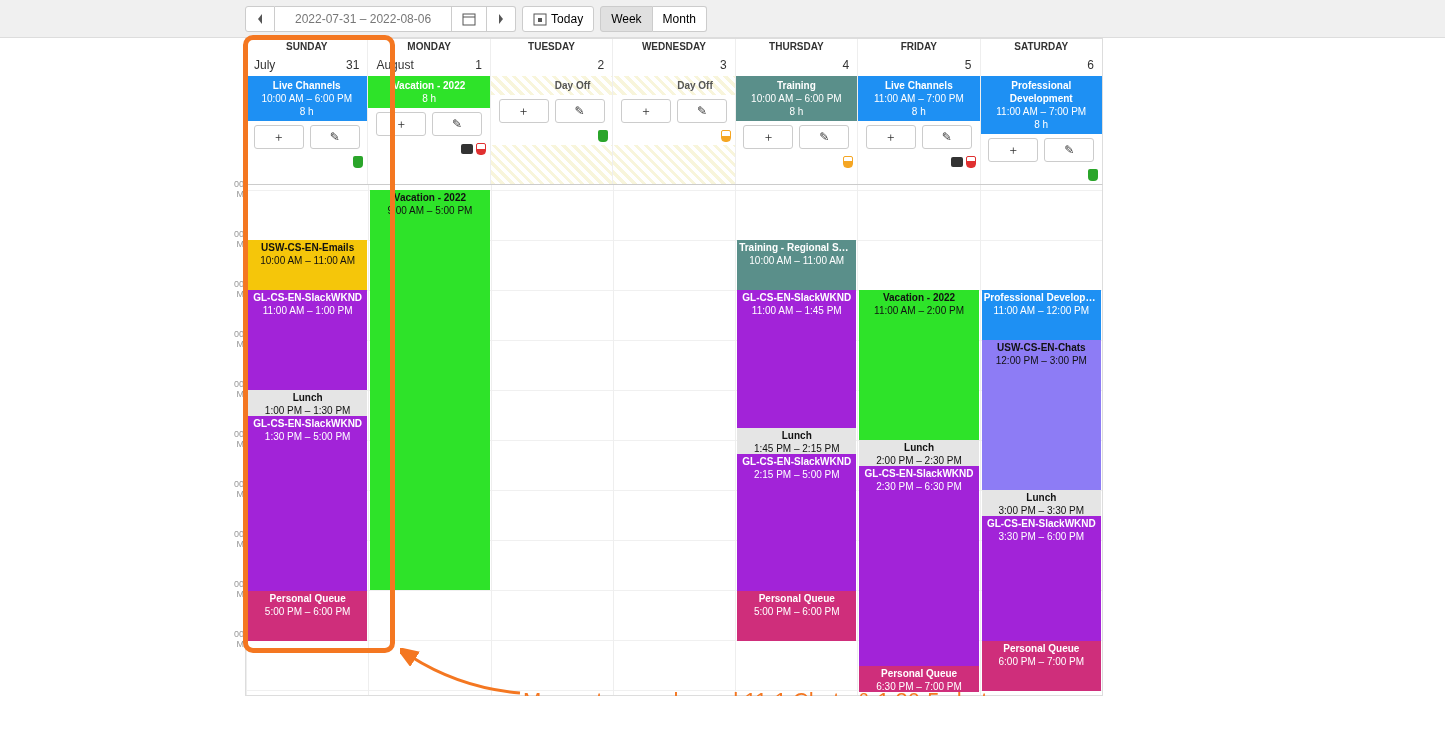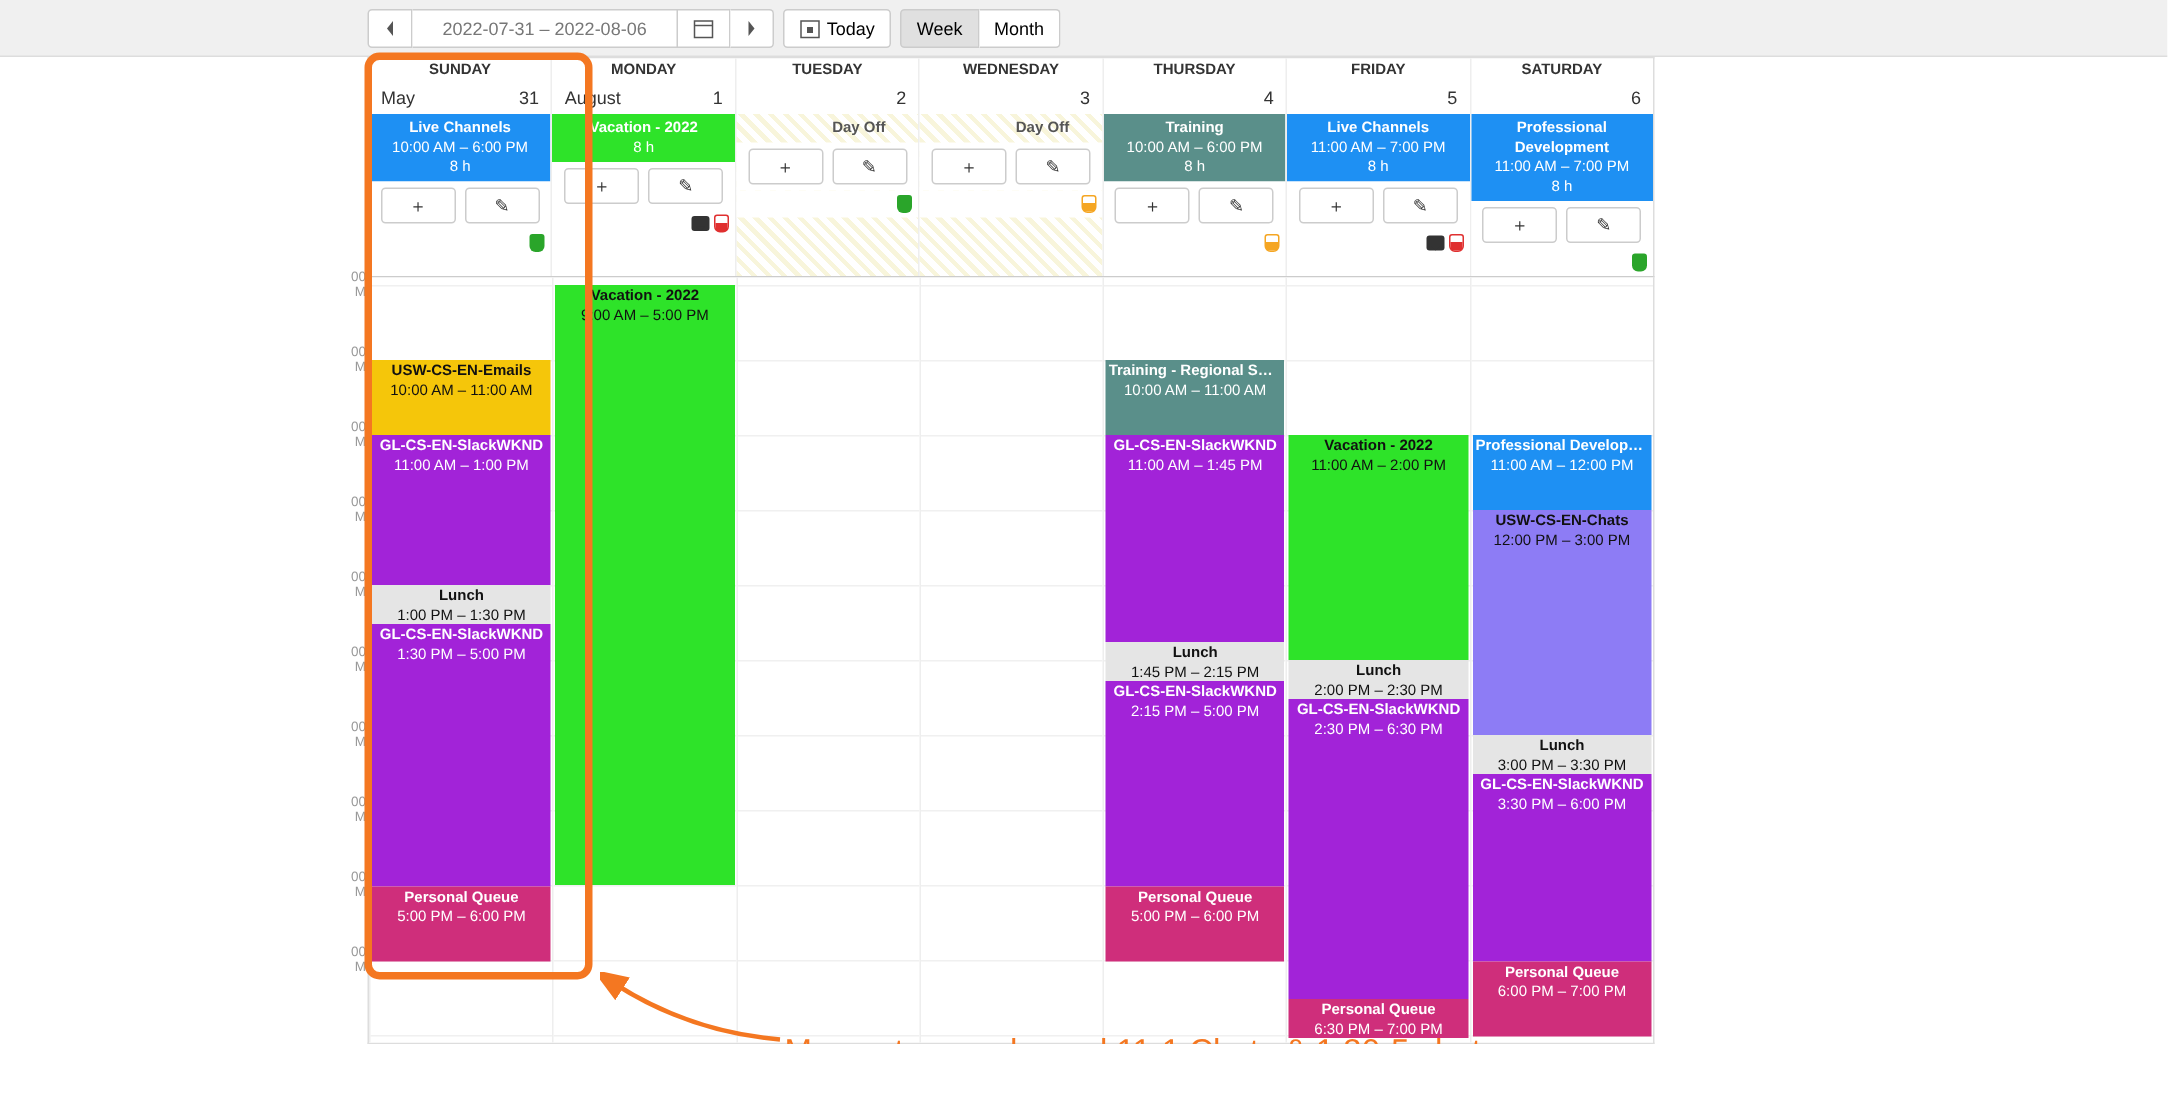--- a/index.html
+++ b/index.html
@@ -117,21 +117,21 @@
       <div class="header-cell">SUNDAY</div>
       <div class="header-cell">MONDAY</div>
       <div class="header-cell">TUESDAY</div>
       <div class="header-cell">WEDNESDAY</div>
       <div class="header-cell">THURSDAY</div>
       <div class="header-cell">FRIDAY</div>
       <div class="header-cell">SATURDAY</div>
     </div>
   <div class="date-row" id="date-row">
       <div class="date-cell">
-        <span class="date-month">May</span>
+        <span class="date-month">July</span>
         <span class="date-num">31</span>
       </div>
       <div class="date-cell">
         <span class="date-month">August</span>
         <span class="date-num">1</span>
       </div>
       <div class="date-cell">
         <span class="date-month"></span>
         <span class="date-num">2</span>
       </div>

